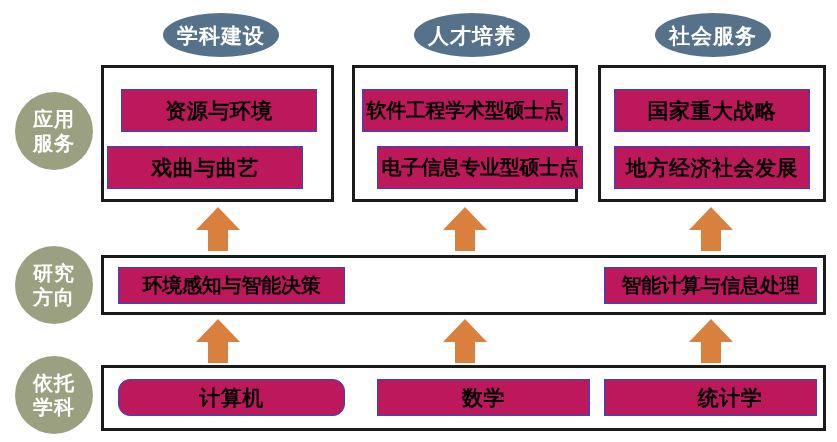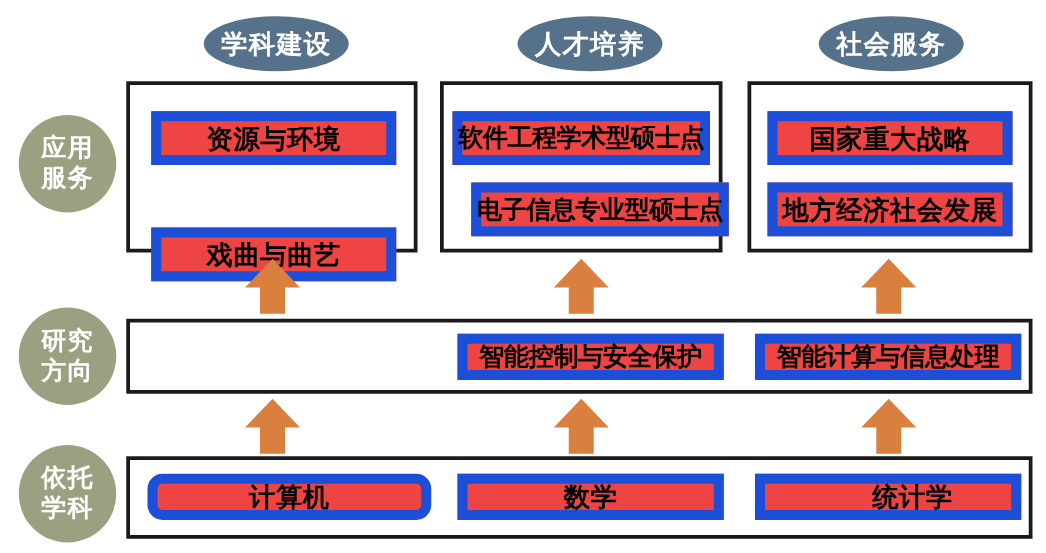--- a/index.html
+++ b/index.html
@@ -58,22 +58,22 @@
     position: absolute;
     box-sizing: border-box;
     border: 3px solid #1a1a1a;
     background: #ffffff;
   }
 
   
   .cell {
     position: absolute;
     box-sizing: border-box;
-    border: 8px solid #1d4ed8;
-    background: #ef4444;
+    border: 1px solid #1d4ed8;
+    background: #be185d;
     display: flex;
     align-items: center;
     justify-content: center;
     color: #000000;
     font-size: 21px;
     font-weight: 700;
     white-space: nowrap;
     letter-spacing: 0.5px;
   }
   .cell.tight {
@@ -118,21 +118,21 @@
     <span>方向</span>
   </div>
 
   <div class="side-ellipse" style="left:15px; top:356px; width:78px; height:78px;">
     <span>依托</span>
     <span>学科</span>
   </div>
 
   <div class="panel" style="left:101px; top:65px; width:233px; height:137px;">
     <div class="cell" style="left:17px; top:21px; width:196px; height:43px;">资源与环境</div>
-    <div class="cell" style="left:17px; top:78px; width:196px; height:43px;margin-top:36px;">戏曲与曲艺</div>
+    <div class="cell" style="left:3px; top:78px; width:196px; height:43px;">戏曲与曲艺</div>
   </div>
 
   <div class="panel" style="left:352px; top:65px; width:226px; height:137px;">
     <div class="cell tight" style="left:7px; top:21px; width:206px; height:43px;">软件工程学术型硕士点</div>
     <div class="cell tight" style="left:22px; top:78px; width:206px; height:43px;">电子信息专业型硕士点</div>
   </div>
 
   <div class="panel" style="left:598px; top:65px; width:228px; height:137px;padding-left:46px;">
     <div class="cell" style="left:13px; top:21px; width:196px; height:43px;">国家重大战略</div>
     <div class="cell" style="left:13px; top:78px; width:196px; height:43px;">地方经济社会发展</div>
@@ -148,21 +148,21 @@
       <polygon points="23,1 45,24 33,24 33,45 13,45 13,24 1,24" fill="#D9803F"></polygon>
     </svg>
   </div>
   <div class="arrow" style="left:688px; top:206px; width:46px; height:46px;">
     <svg width="46" height="46" viewBox="0 0 46 46" aria-hidden="true">
       <polygon points="23,1 45,24 33,24 33,45 13,45 13,24 1,24" fill="#D9803F"></polygon>
     </svg>
   </div>
 
   <div class="panel" style="left:101px; top:255px; width:725px; height:60px;">
-    <div class="cell mid" style="left:262px; top:9px; width:213px; height:37px;">智能控制与安全保护</div>
+    <div class="cell mid" style="left:14px; top:9px; width:227px; height:37px;">环境感知与智能决策</div>
     <div class="cell mid" style="left:500px; top:9px; width:213px; height:37px;">智能计算与信息处理</div>
   </div>
 
   <div class="arrow" style="left:195px; top:318px; width:46px; height:46px;">
     <svg width="46" height="46" viewBox="0 0 46 46" aria-hidden="true">
       <polygon points="23,1 45,24 33,24 33,45 13,45 13,24 1,24" fill="#D9803F"></polygon>
     </svg>
   </div>
   <div class="arrow" style="left:442px; top:318px; width:46px; height:46px;">
     <svg width="46" height="46" viewBox="0 0 46 46" aria-hidden="true">
@@ -170,17 +170,17 @@
     </svg>
   </div>
   <div class="arrow" style="left:688px; top:318px; width:46px; height:46px;">
     <svg width="46" height="46" viewBox="0 0 46 46" aria-hidden="true">
       <polygon points="23,1 45,24 33,24 33,45 13,45 13,24 1,24" fill="#D9803F"></polygon>
     </svg>
   </div>
 
   <div class="panel" style="left:101px; top:365px; width:725px; height:66px;">
     <div class="cell" style="left:14px; top:11px; width:227px; height:37px;border-radius:12px;">计算机</div>
-    <div class="cell" style="left:262px; top:11px; width:213px; height:37px;">数学</div>
+    <div class="cell" style="left:273px; top:11px; width:213px; height:37px;">数学</div>
     <div class="cell" style="left:500px; top:11px; width:213px; height:37px;padding-left:39px;">统计学</div>
   </div>
 
 </div>
 
 </body></html>

